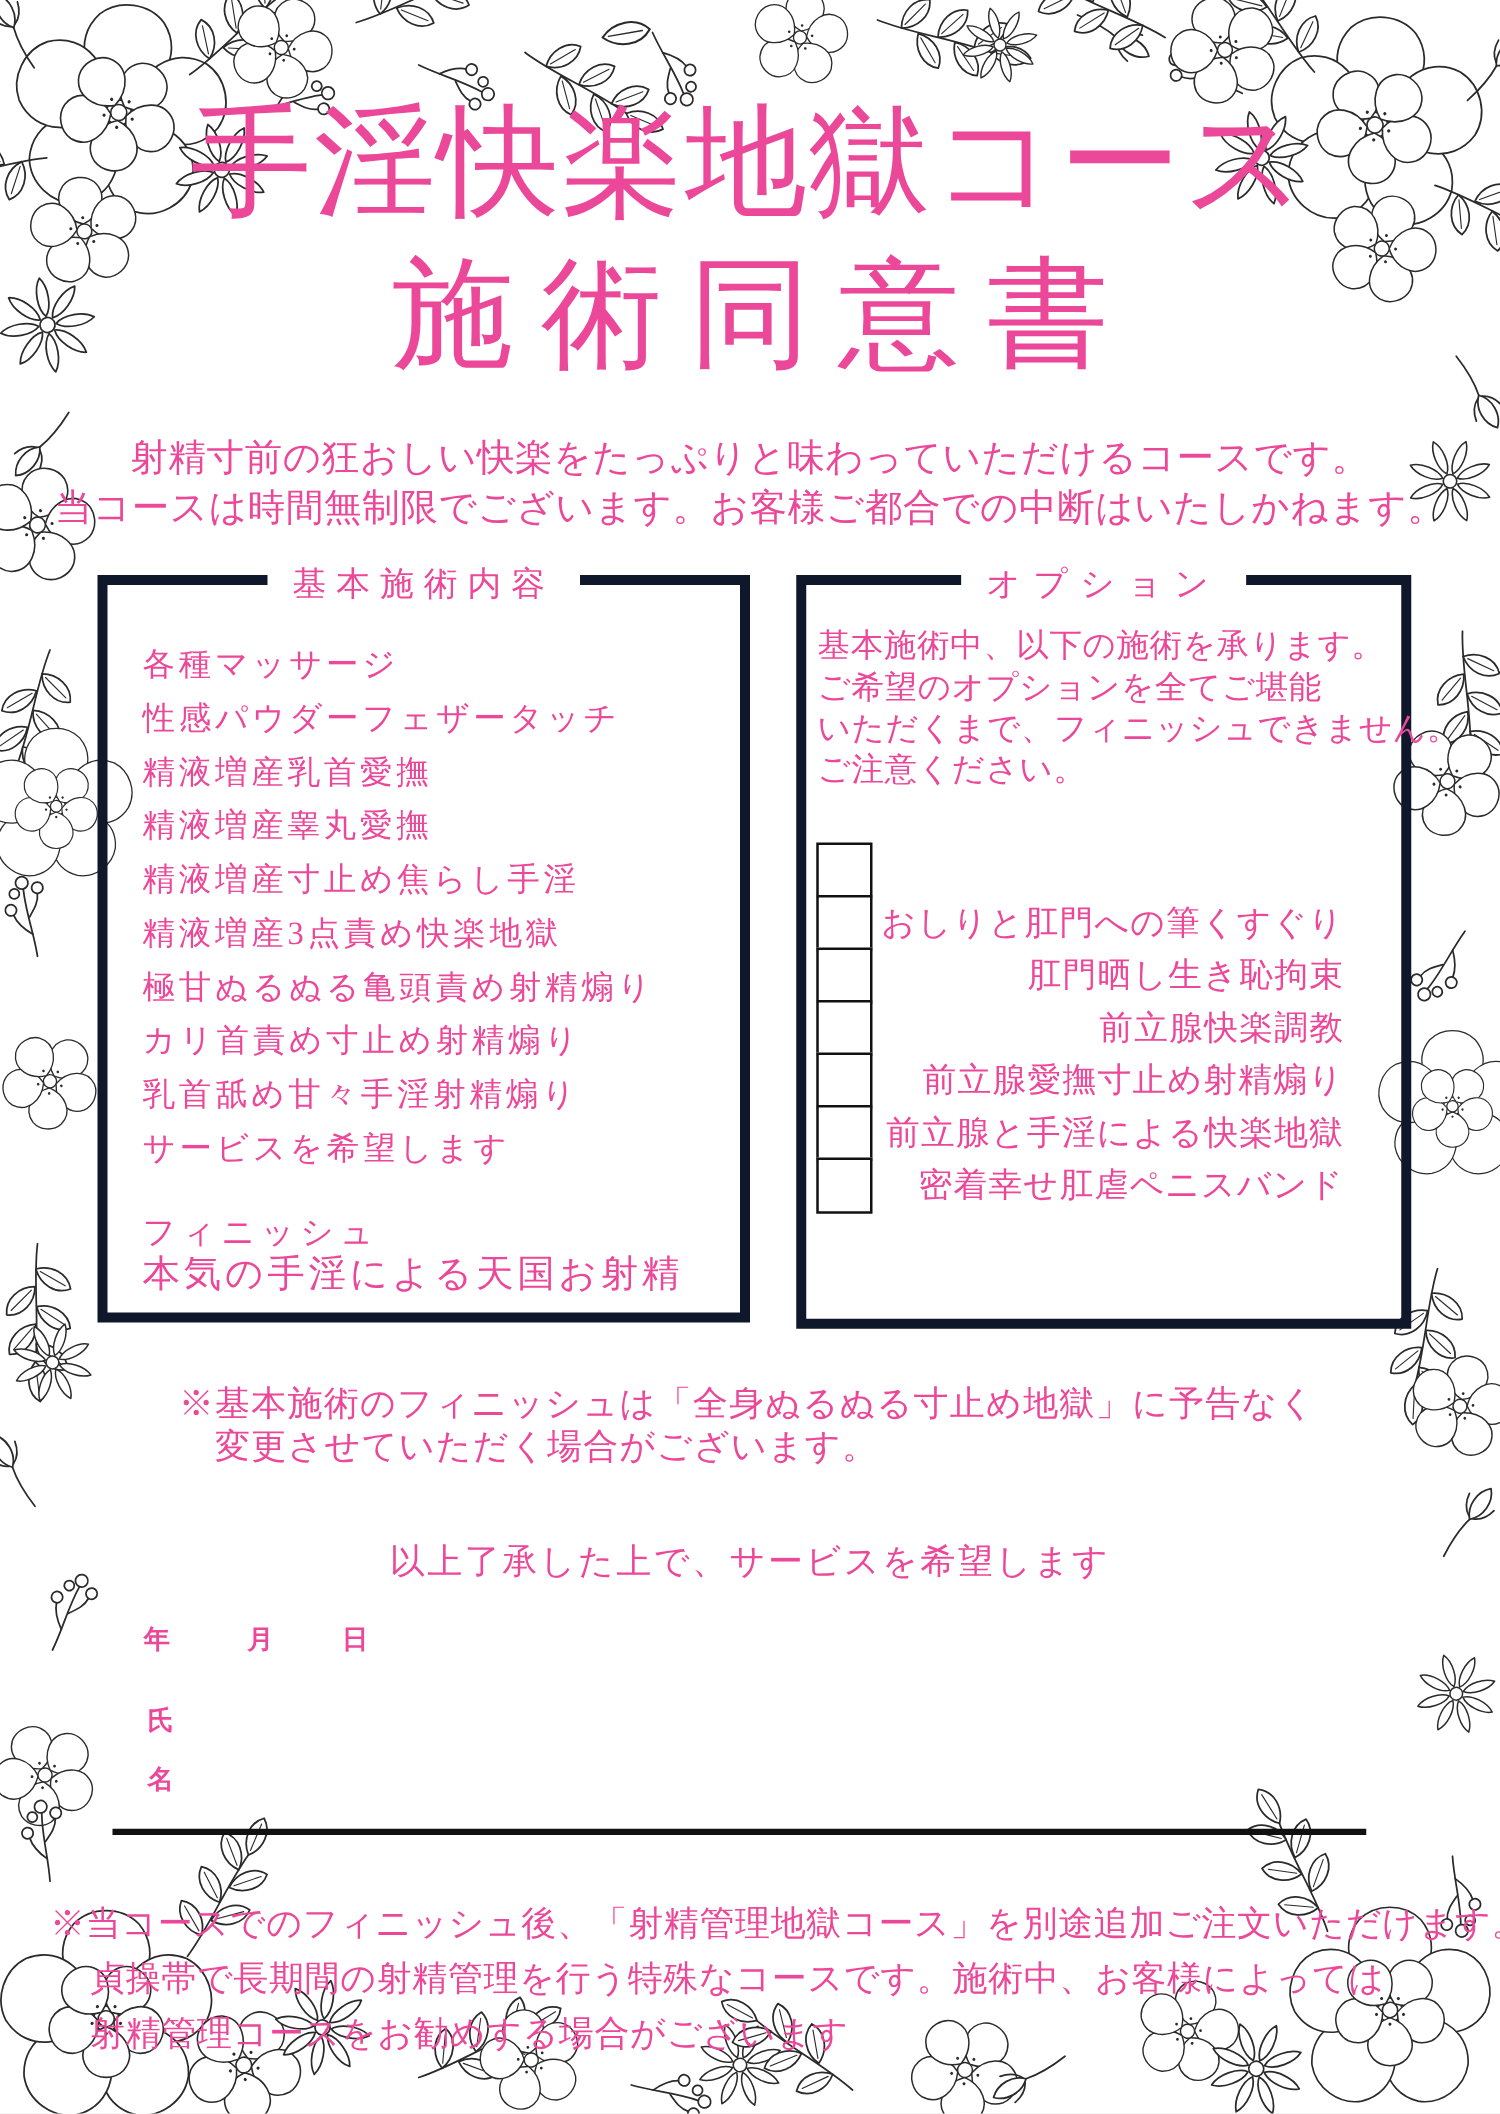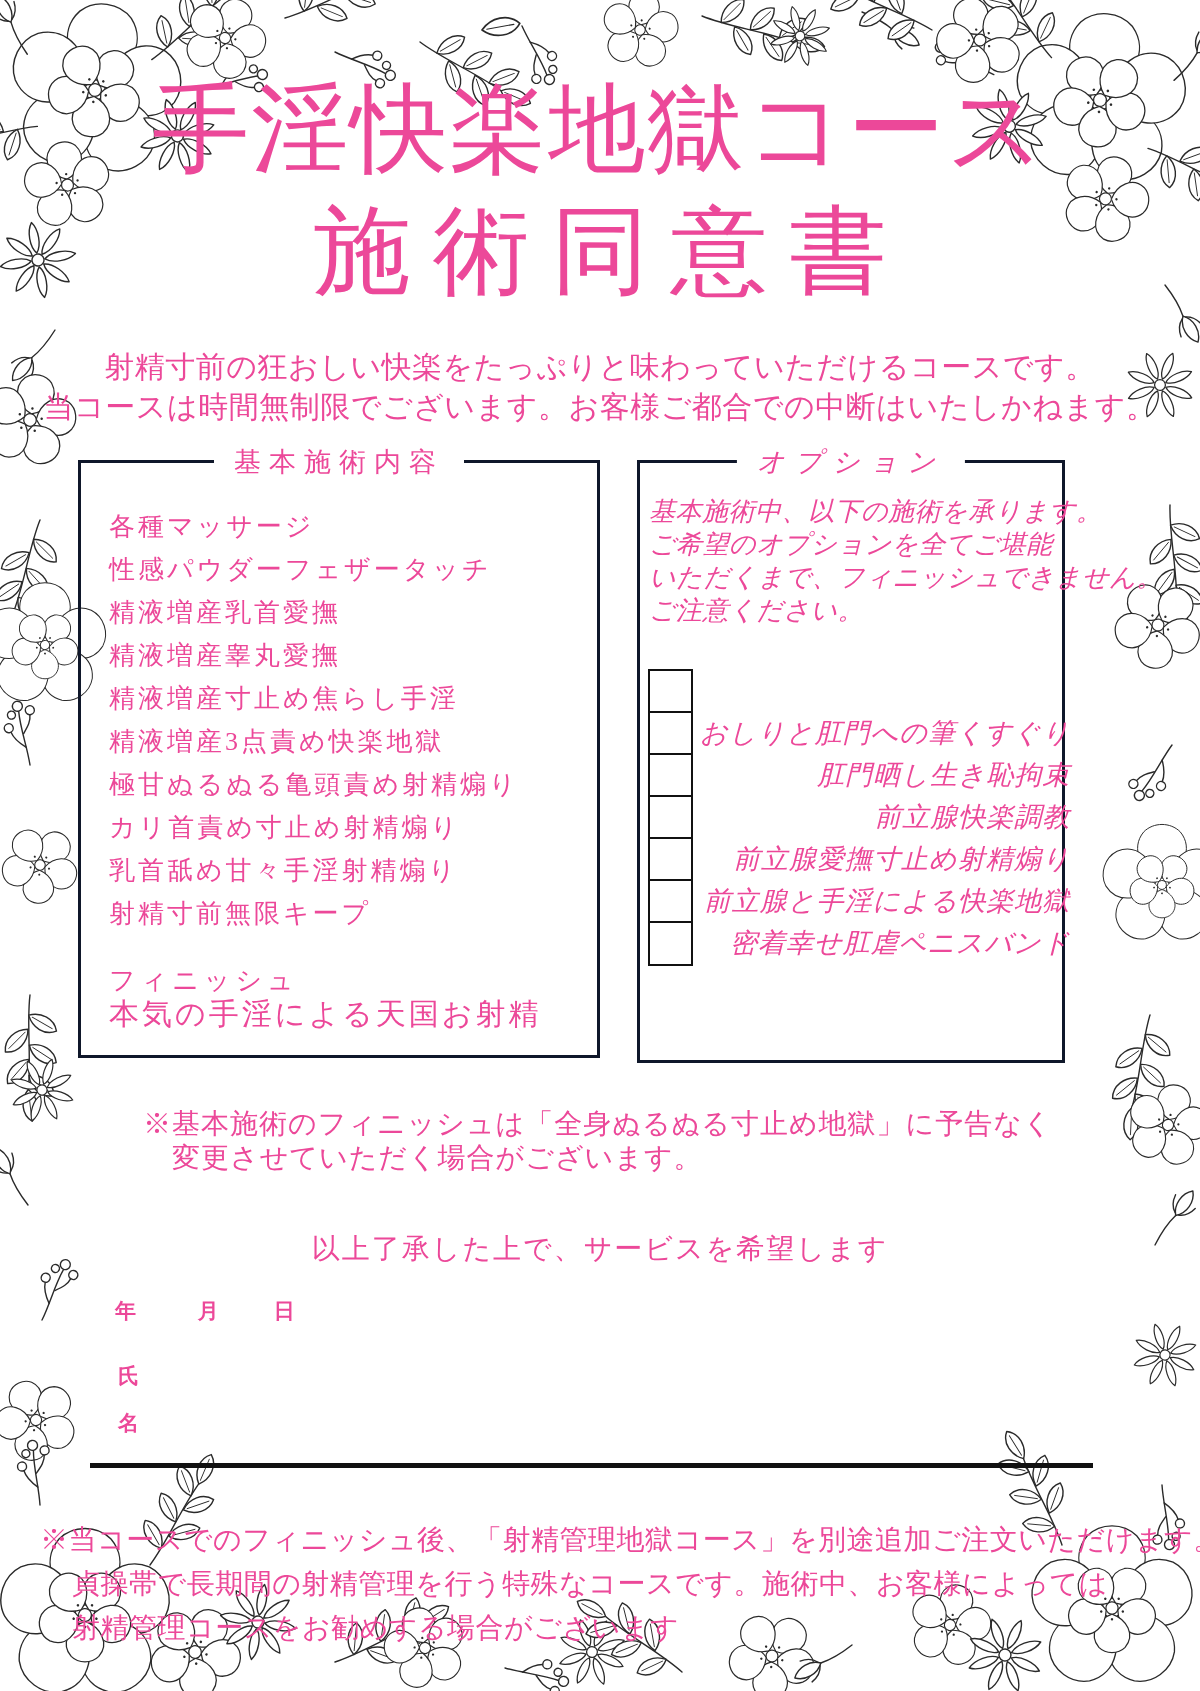--- a/index.html
+++ b/index.html
@@ -14,23 +14,23 @@
   .content { position:absolute; left:0; top:0; width:1200px; height:1691px; z-index:1; }
 
   .title-block { position:absolute; top:72px; left:0; width:100%; text-align:center; }
   .title-line1 { font-size:97px; line-height:1.2; font-weight:500; letter-spacing:2px; white-space:nowrap; }
   .title-line2 { font-size:97px; line-height:1.2; font-weight:500; letter-spacing:22px; text-indent:22px; margin-top:6px; white-space:nowrap; }
 
   .intro-block { position:absolute; top:347px; left:0; width:100%; text-align:center;
     font-size:30px; line-height:40px; letter-spacing:0.5px; }
   .intro-block div { white-space:nowrap; }
 
-  .box { position:absolute; border:3px solid #0f172a; background:transparent; }
+  .box { position:absolute; border:8px solid #0f172a; background:transparent; }
   .box-basic { left:78px; top:460px; width:522px; height:598px; }
-  .box-option { left:637px; top:460px; width:428px; height:603px;font-style:italic; }
+  .box-option { left:637px; top:460px; width:492px; height:603px; }
   .legend { position:absolute; top:-17px; left:50%; transform:translateX(-50%);
     background:#fff; padding:0 20px; font-size:27px; line-height:32px;
     letter-spacing:8px; white-space:nowrap; }
   .box-option .legend { letter-spacing:10px; }
 
   .basic-list { position:absolute; left:28px; top:42px; list-style:none; }
   .basic-list li { height:43px; line-height:43px; font-size:26px; letter-spacing:3px; white-space:nowrap; }
   .finish-label { position:absolute; left:28px; top:500px; font-size:26px; letter-spacing:5px; white-space:nowrap; }
   .finish-item  { position:absolute; left:28px; top:531px; font-size:30px; letter-spacing:3px; white-space:nowrap; }
 
@@ -223,21 +223,21 @@
       <ul class="basic-list">
         <li>各種マッサージ</li>
         <li>性感パウダーフェザータッチ</li>
         <li>精液増産乳首愛撫</li>
         <li>精液増産睾丸愛撫</li>
         <li>精液増産寸止め焦らし手淫</li>
         <li>精液増産3点責め快楽地獄</li>
         <li>極甘ぬるぬる亀頭責め射精煽り</li>
         <li>カリ首責め寸止め射精煽り</li>
         <li>乳首舐め甘々手淫射精煽り</li>
-        <li>射精寸前無限キープ</li>
+        <li>サービスを希望します</li>
       </ul>
       <div class="finish-label">フィニッシュ</div>
       <div class="finish-item">本気の手淫による天国お射精</div>
     </div>
 
     <div class="box box-option">
       <div class="legend">オプション</div>
       <div class="opt-intro">
         <div>基本施術中、以下の施術を承ります。</div>
         <div>ご希望のオプションを全てご堪能</div>

